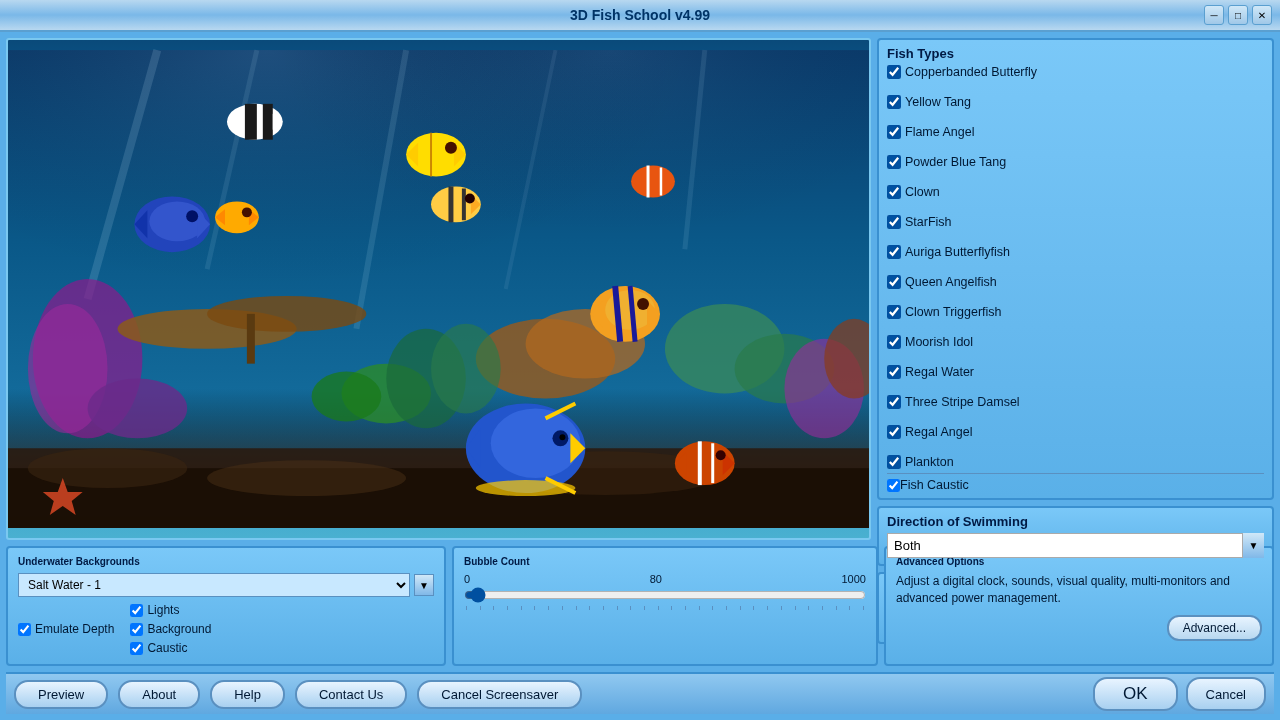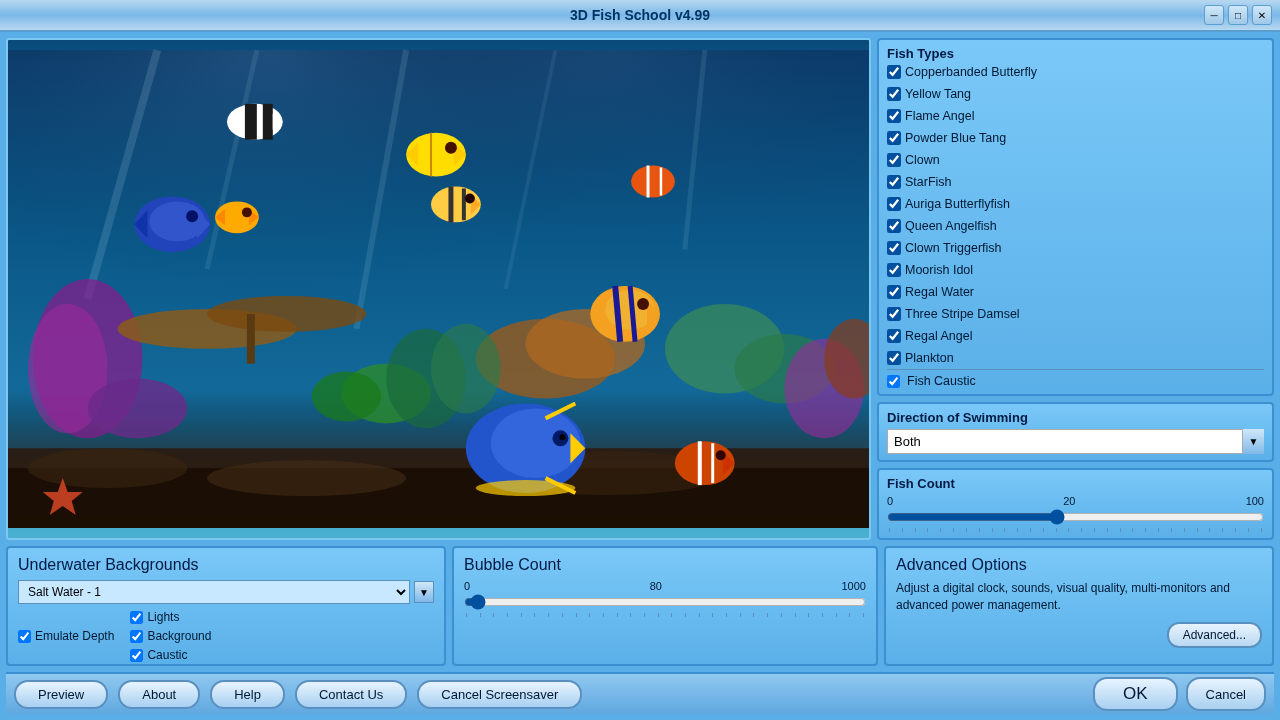--- a/index.html
+++ b/index.html
@@ -98,41 +98,41 @@
     }
 
     
     .fish-types-panel {
       flex: 1;
     }
 
     .fish-list {
       display: flex;
       flex-direction: column;
-      gap: 8px;
+      gap: 16px;
     }
 
     .fish-item {
       display: flex;
       align-items: center;
       gap: 4px;
       color: #001833;
       font-size: 12.5px;
     }
 
     .fish-item input[type="checkbox"] {
       width: 14px;
       height: 14px;
       accent-color: #0050a0;
     }
 
     .fish-caustic-row {
       display: flex;
       align-items: center;
-      gap: 7px;
+      gap: 0;
       color: #001833;
       font-size: 12.5px;
       padding-top: 4px;
       border-top: 1px solid #5a90c0;
       margin-top: 4px;
     }
 
     
     .direction-panel {}
 
@@ -226,22 +226,22 @@
     .bottom-right {
       flex: 0 0 390px;
       background: linear-gradient(to bottom, #7ac8f8, #5ab0e8);
       border: 2px solid #3a90d0;
       border-radius: 4px;
       padding: 8px 10px;
     }
 
     .section-title {
       color: #001a44;
-      font-weight: normal;
-      font-size: 16px;
+      font-weight: bold;
+      font-size: 10px;
       margin-bottom: 6px;
     }
 
     
     .bg-select-row {
       display: flex;
       align-items: center;
       gap: 4px;
       margin-bottom: 6px;
     }

